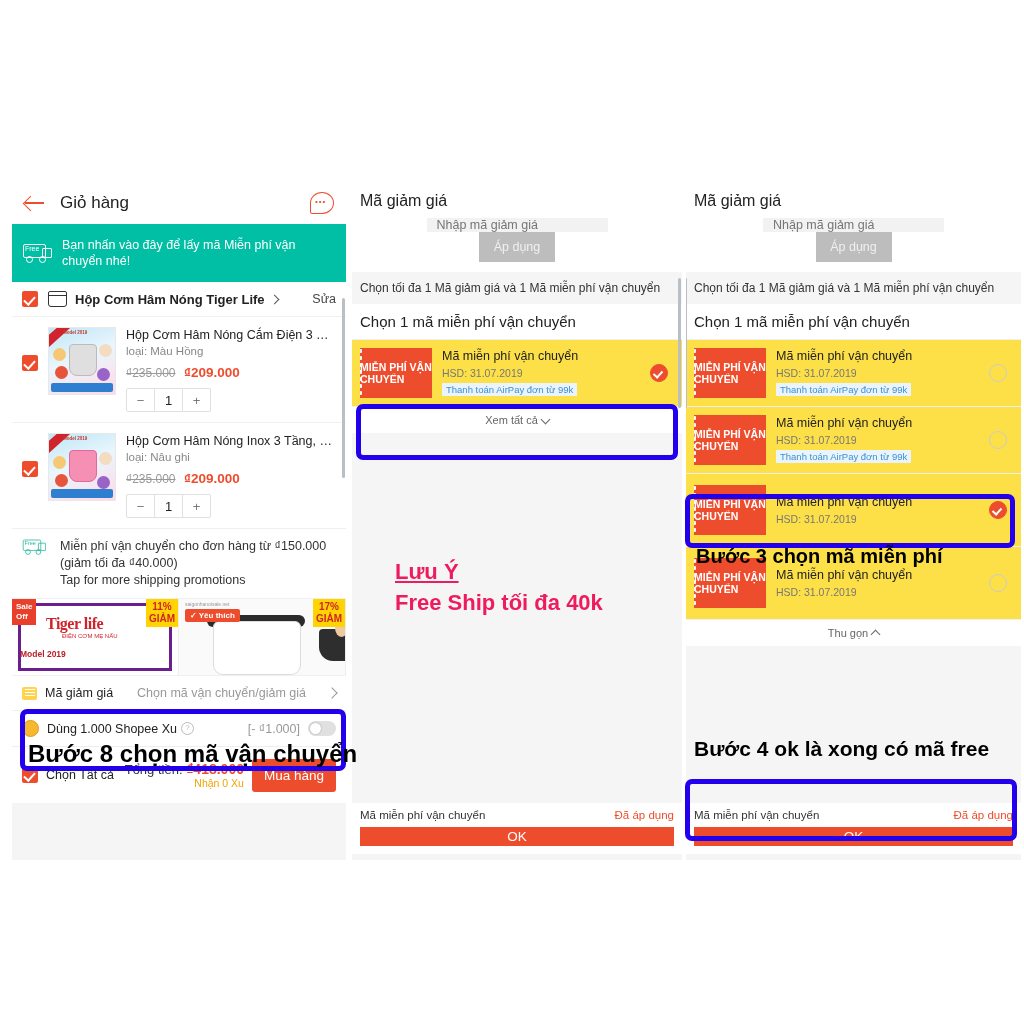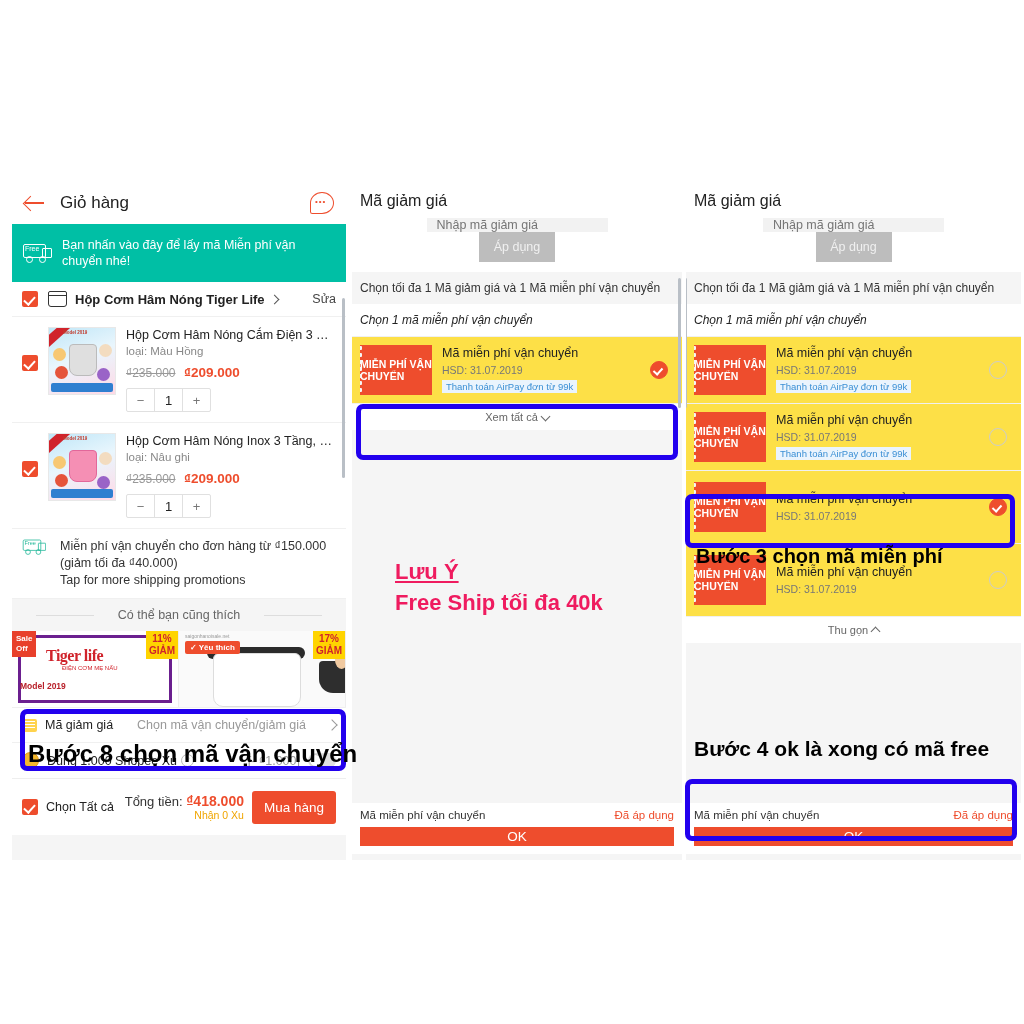--- a/index.html
+++ b/index.html
@@ -116,21 +116,21 @@
 
   
   #panel-mid{left:340px;top:182px;width:330px;height:678px;background:#f5f5f5;}
   #panel-right{left:674px;top:182px;width:335px;height:678px;background:#f5f5f5;}
 
   .vc-title{font-size:16px;color:#222;padding:10px 12px 8px 8px;background:#fff;}
   .vc-input-row{display:flex;align-items:center;background:#fff;padding:0 8px 10px 8px;flex-direction:column;}
   .vc-input{flex:1;height:30px;background:#f2f2f2;border:none;font-size:12.5px;color:#aaa;padding:0 10px;font-family:"Liberation Sans",sans-serif;box-sizing:border-box;}
   .vc-apply{width:76px;height:30px;background:#bdbdbd;color:#f0f0f0;font-size:12.5px;display:flex;align-items:center;justify-content:center;}
   .vc-note{background:#f5f5f5;color:#333;font-size:12px;padding:9px 8px;}
-  .vc-sub{background:#fff;color:#222;font-size:12px;padding:9px 8px;border-bottom:1px solid #f0f0f0;font-style:italic;}
+  .vc-sub{background:#fff;color:#222;font-size:15px;padding:9px 8px;border-bottom:1px solid #f0f0f0;}
 
   .v-item{display:flex;align-items:center;background:#fde047;padding:8px;border-bottom:1px solid #f0f0f0;}
   .v-tag{width:72px;height:50px;background:#ee4d2d;color:#fff;display:flex;flex-direction:column;align-items:center;justify-content:center;font-size:10.5px;font-weight:bold;line-height:12.5px;flex:0 0 auto;position:relative;}
   .v-tag:before{content:"";position:absolute;left:0;top:0;bottom:0;width:3px;
     background-image:radial-gradient(circle at 0 3px, #f5f5f5 2px, transparent 2.5px);
     background-size:4px 7px;}
   .v-body{flex:1;margin-left:10px;min-width:0;}
   .v-name{font-size:12.5px;color:#222;}
   .v-exp{font-size:10.5px;color:#777;margin-top:4px;}
   .v-airpay{display:inline-block;font-size:9.5px;color:#3b8fd4;background:#eaf4fd;padding:1px 4px;margin-top:4px;}
@@ -255,21 +255,20 @@
             <div class="lbl">Free</div>
         </div>
         <div class="ship-text">
           <div>Miễn phí vận chuyển cho đơn hàng từ ₫150.000</div>
           <div>(giảm tối đa ₫40.000)</div>
           <div>Tap for more shipping promotions</div>
         </div>
       </div>
     </div>
 
-    <div class="also-like">Có thể bạn cũng thích</div>
 
     <div class="reco">
       <div class="reco-card reco-a">
         <div class="band"></div>
         <div class="brand">Tiger life</div>
         <div class="sub">ĐIỆN CƠM MẸ NẤU</div>
         <div class="model">Model 2019</div>
         <div class="sale-off">Sale<br>Off</div>
         <div class="disc-badge">11%<br>GIẢM</div>
       </div>

